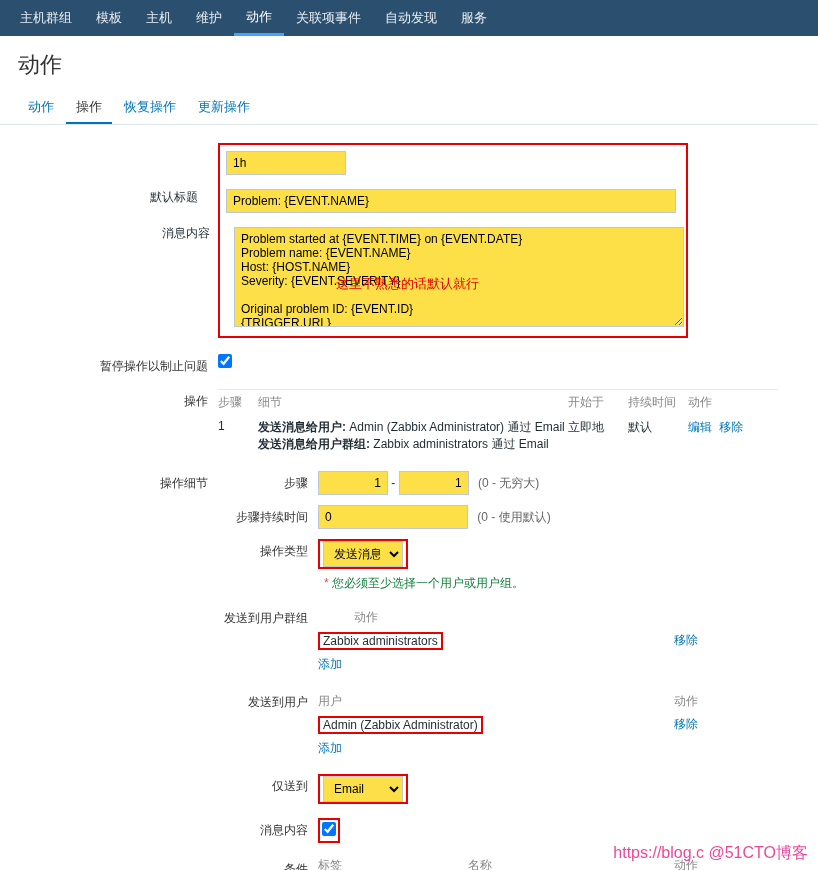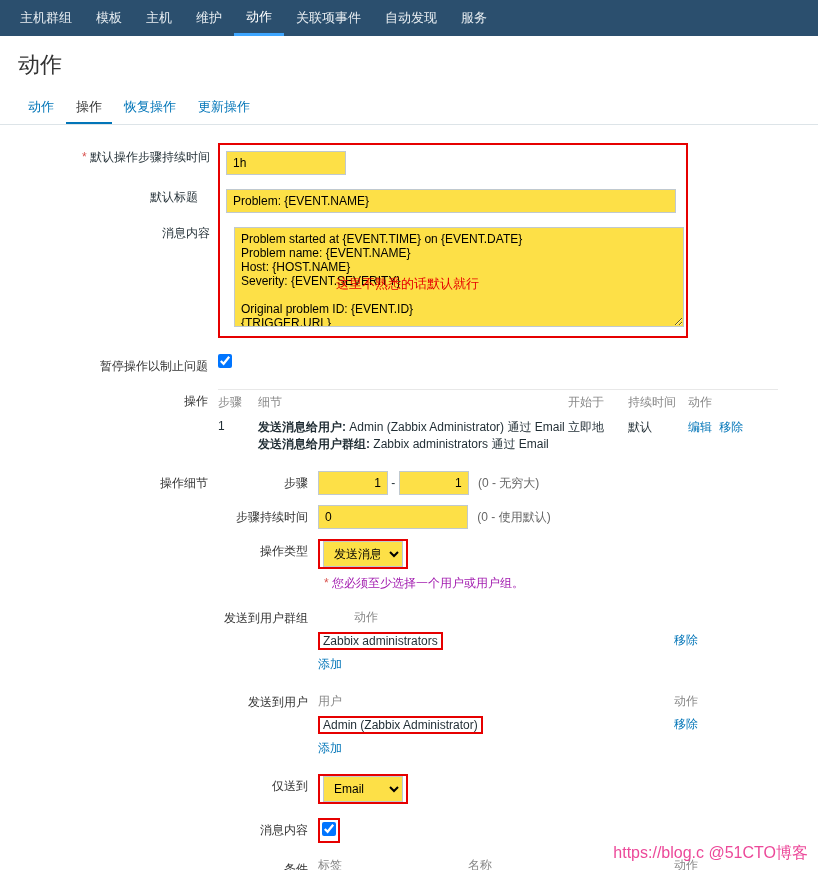--- a/index.html
+++ b/index.html
@@ -67,21 +67,20 @@
 <div class="sub-tabs">
   <div class="tab">动作</div>
   <div class="tab active">操作</div>
   <div class="tab">恢复操作</div>
   <div class="tab">更新操作</div>
 </div>
 
 <div class="form">
 
   <div class="detail-box" style="margin-left:200px; border:2px solid #e60000; padding:6px 6px 6px 0; position:relative; margin-bottom:0;">
-    <div style="position:absolute; left:-200px; top:4px; width:200px; text-align:right; padding-right:10px;" class="req"><span style="color:#d9534f">* </span><span>默认操作步骤持续时间</span></div>
     <div style="margin-left:6px; margin-bottom:14px;">
       <input type="text" class="duration" value="1h" style="">
     </div>
     <div style="position:absolute; left:-200px; top:44px; width:200px; text-align:right; padding-right:22px;">默认标题</div>
     <div style="margin-left:6px; margin-bottom:14px;">
       <input type="text" class="subject" value="Problem: {EVENT.NAME}" style="">
     </div>
     <div style="position:absolute; left:-200px; top:80px; width:200px; text-align:right; padding-right:10px;">消息内容</div>
     <div style="margin-left:6px;padding-left:8px;">
       <textarea class="msg" style="">Problem started at {EVENT.TIME} on {EVENT.DATE}
@@ -158,21 +157,21 @@
             <select class="sel">
               <option>发送消息</option>
             </select>
           </span>
         </div>
       </div>
 
       <div class="row" style="margin-bottom:14px;">
         <div class="label" style="width:100px;"></div>
         <div class="control">
-          <span class="req-note" style="color:#d9534f">* </span><span style="color:#a21caf">您必须至少选择一个用户或用户组。</span>
+          <span class="req-note" style="color:#d9534f">* </span><span style="color:#15803d">您必须至少选择一个用户或用户组。</span>
         </div>
       </div>
 
       <div class="row" style="margin-bottom:14px;">
         <div class="label" style="width:100px;">发送到用户群组</div>
         <div class="control">
           <div class="sub-table">
             <div class="shdr">
               <span class="sc-act">动作</span>
             </div>

